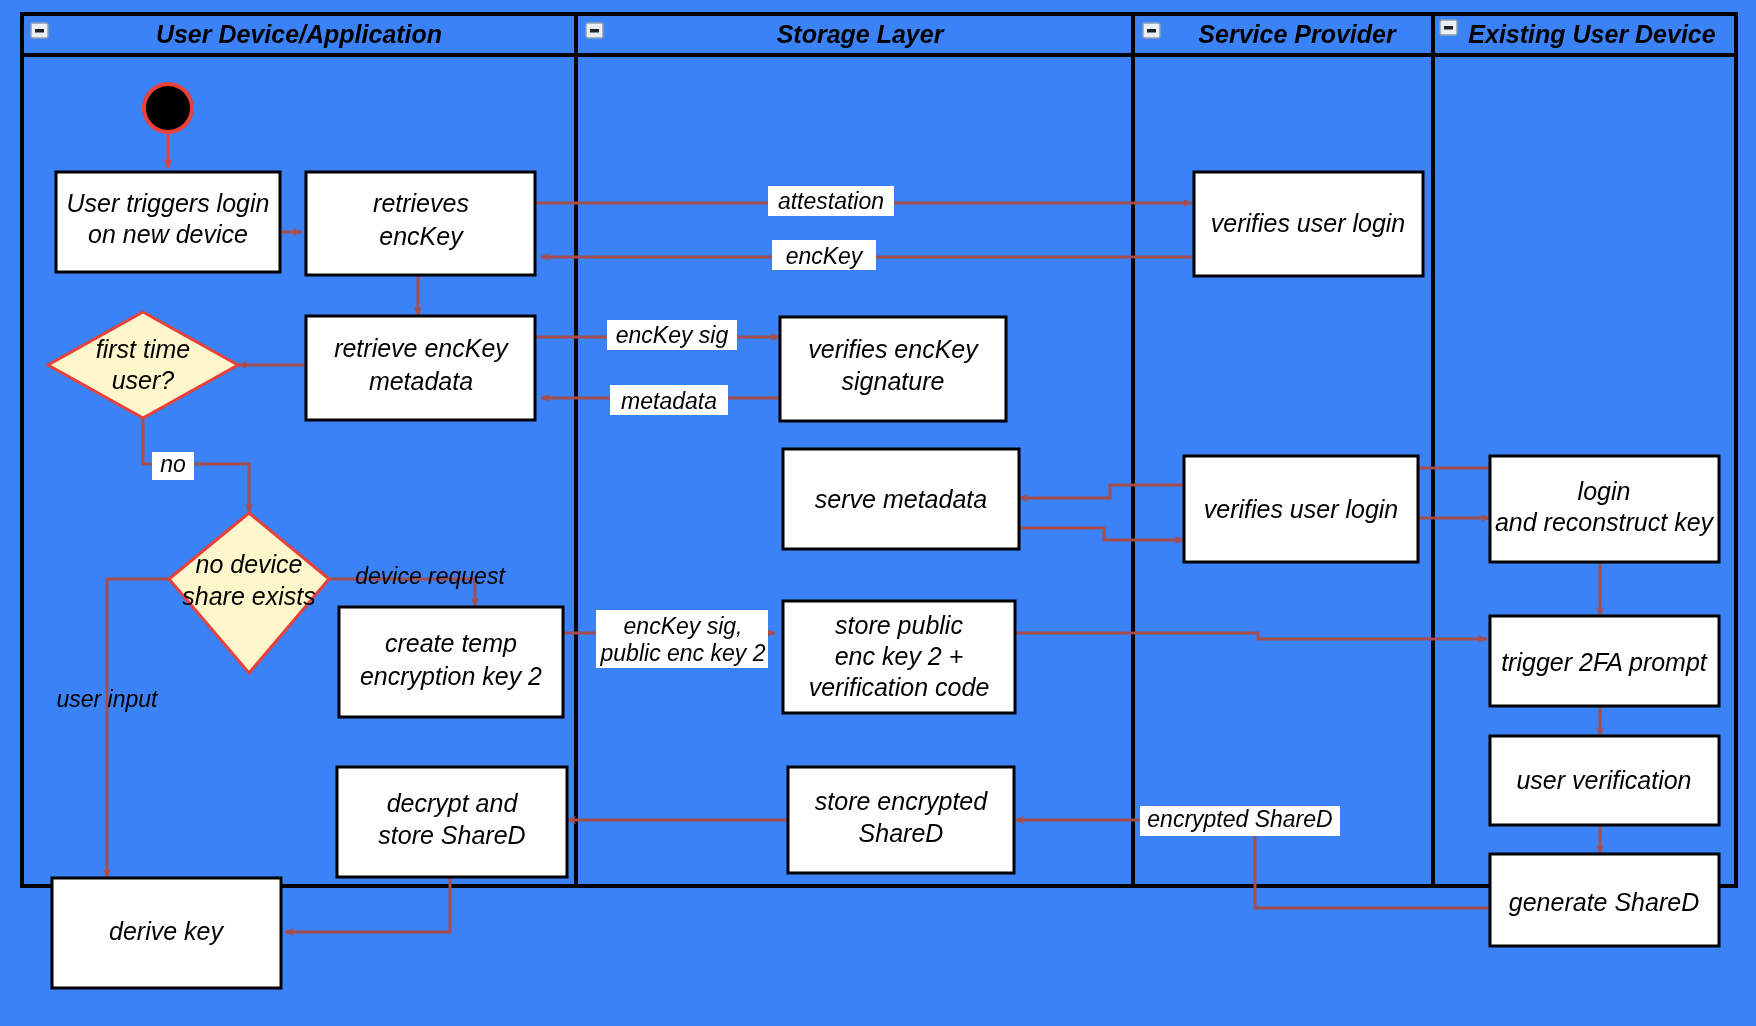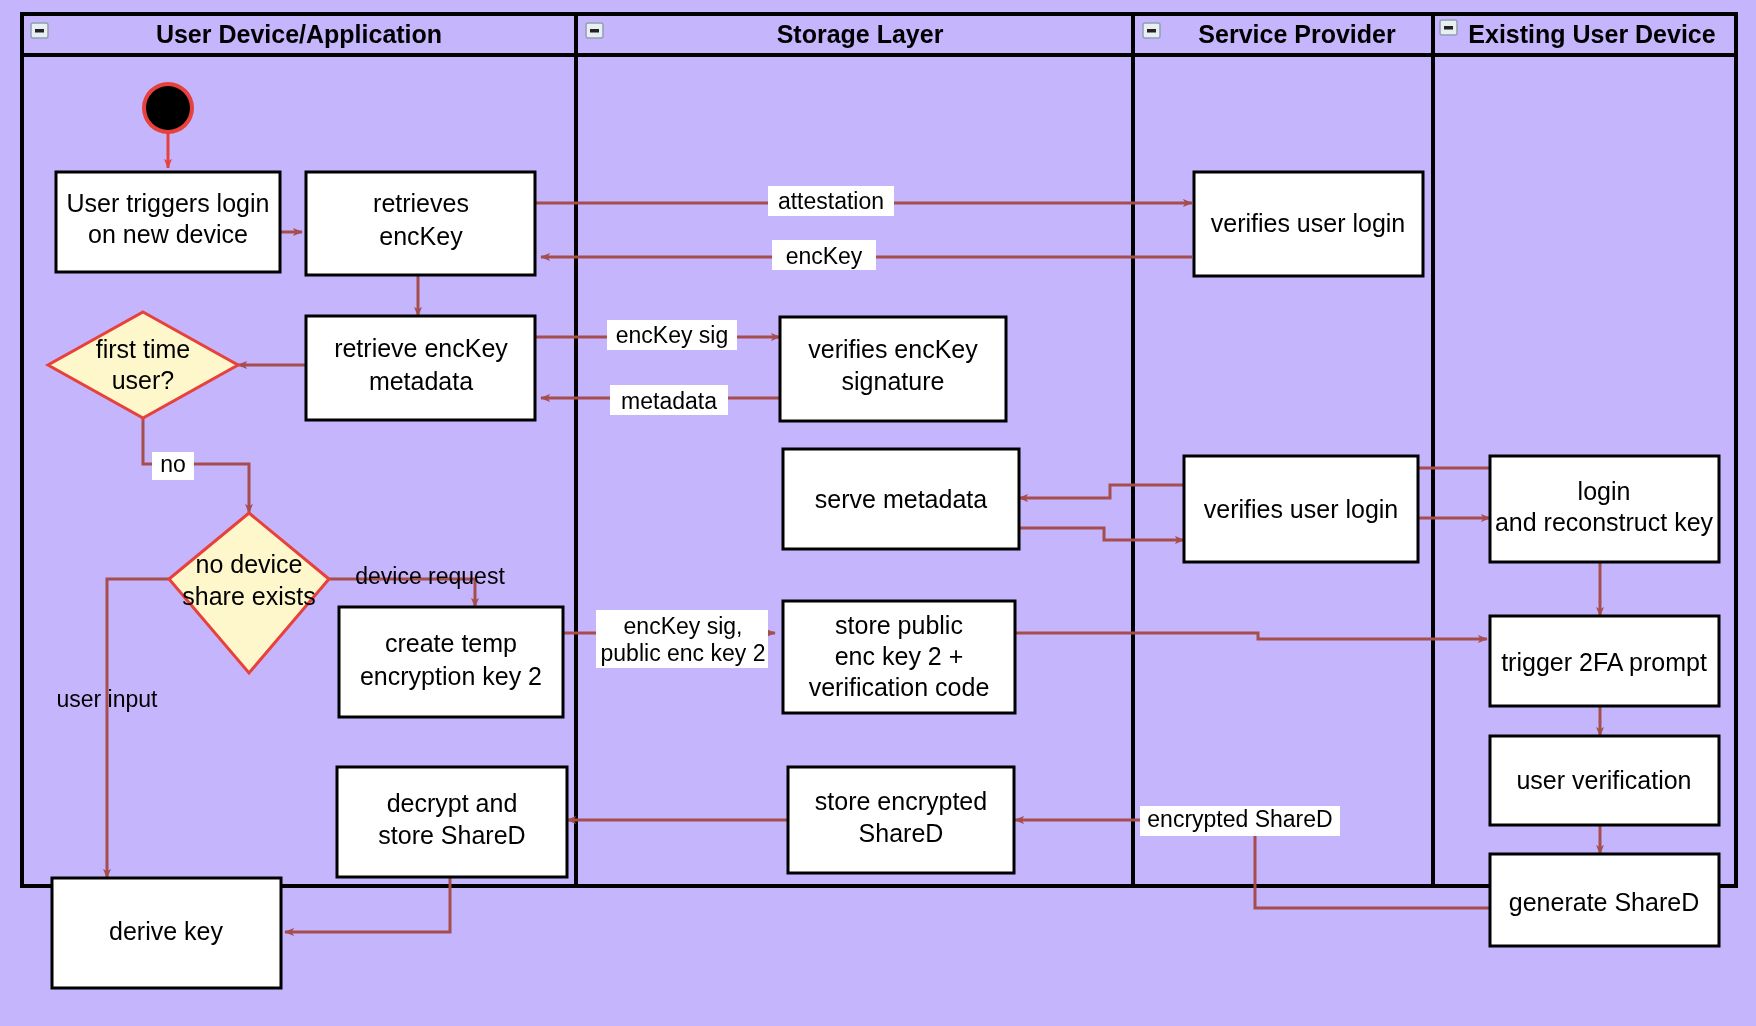--- a/index.html
+++ b/index.html
@@ -1,17 +1,17 @@
 <!DOCTYPE html>
 <html><head>
 <meta charset="utf-8">
 <style>
   html,body{margin:0;padding:0;background:#ffffff;}
   body{width:1756px;height:1026px;font-family:"Liberation Sans",sans-serif;overflow:hidden;}
-  #stage{position:relative;width:1756px;height:1026px;background:#c4b5fd;}
+  #stage{position:relative;width:1756px;height:1026px;background:#3b82f6;font-style:italic;}
   svg#diagram{position:absolute;left:0;top:0;width:1756px;height:1026px;}
   .lane-title{font-family:"Liberation Sans",sans-serif;font-size:25px;font-weight:bold;fill:#000000;}
   .node-text{font-family:"Liberation Sans",sans-serif;font-size:25px;fill:#000000;}
   .edge-text{font-family:"Liberation Sans",sans-serif;font-size:23px;fill:#000000;}
   .frame{fill:none;stroke:#000000;stroke-width:4;}
   .lane-div{stroke:#000000;stroke-width:4;}
   .hdr-div{stroke:#000000;stroke-width:4;}
   .box{fill:#ffffff;stroke:#000000;stroke-width:3;}
   .diamond{fill:#fff7cc;stroke:#e8403a;stroke-width:3;}
   .flow{stroke:#a64d4d;stroke-width:3;fill:none;}

